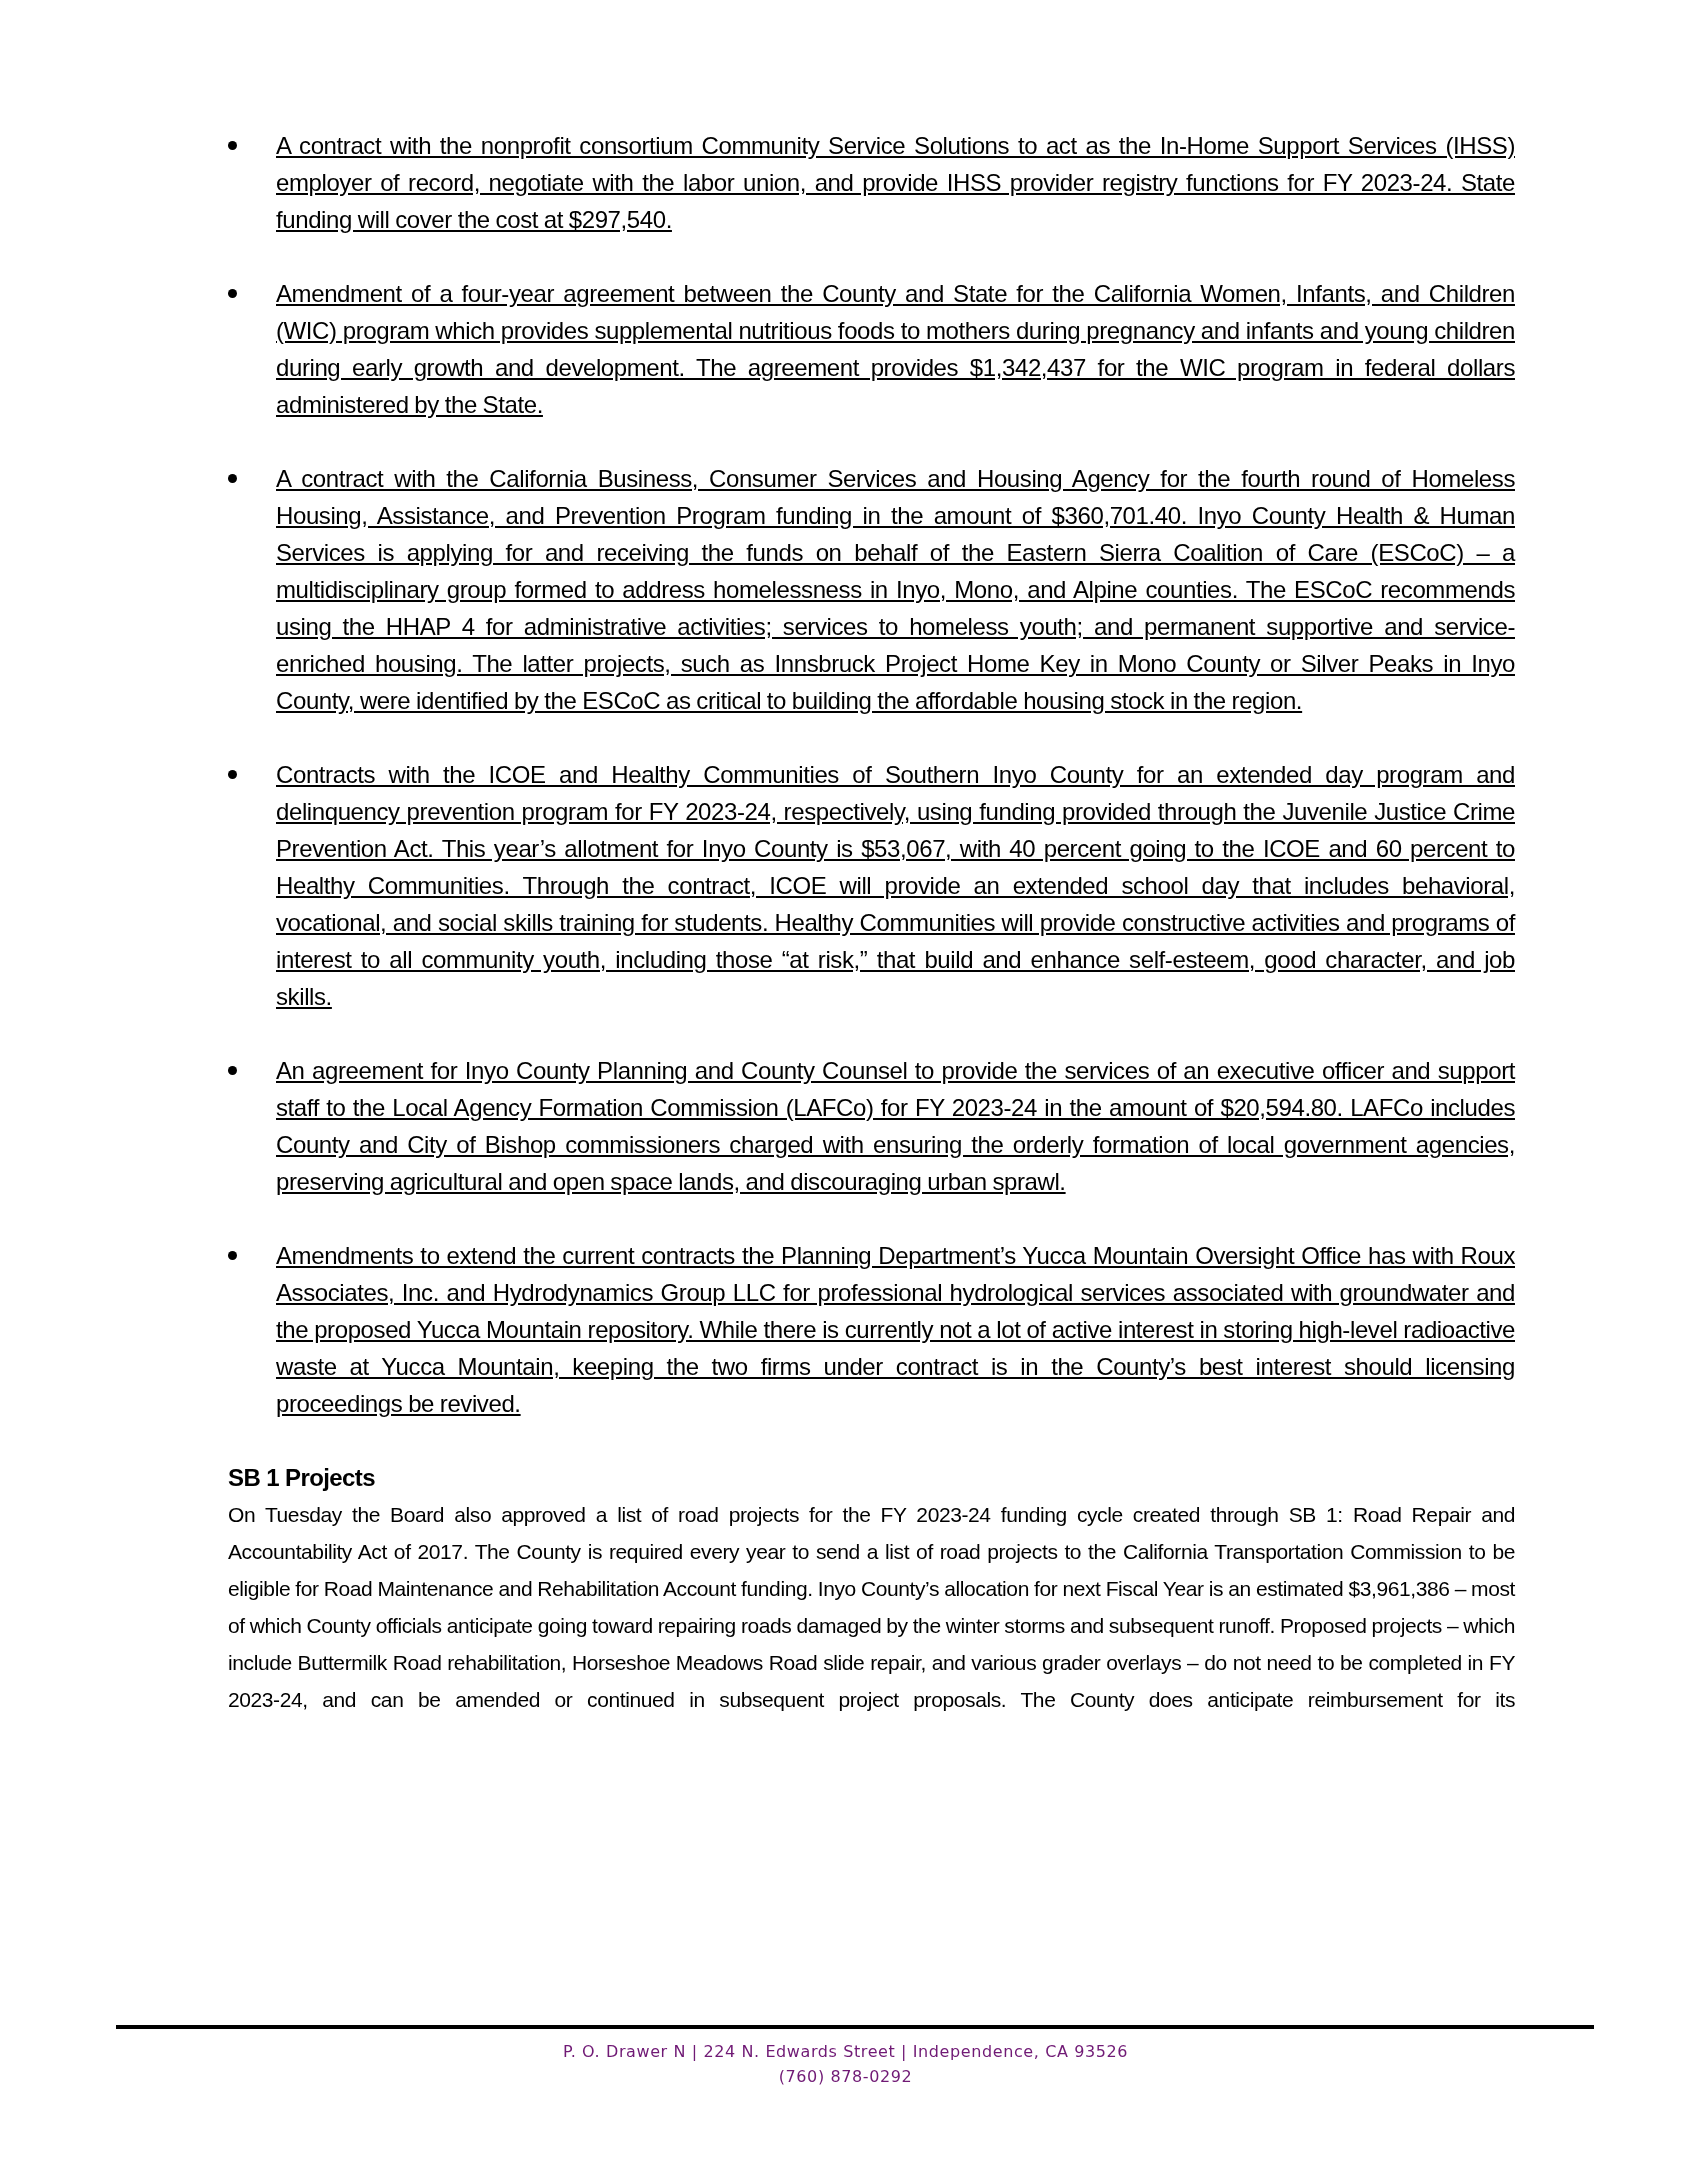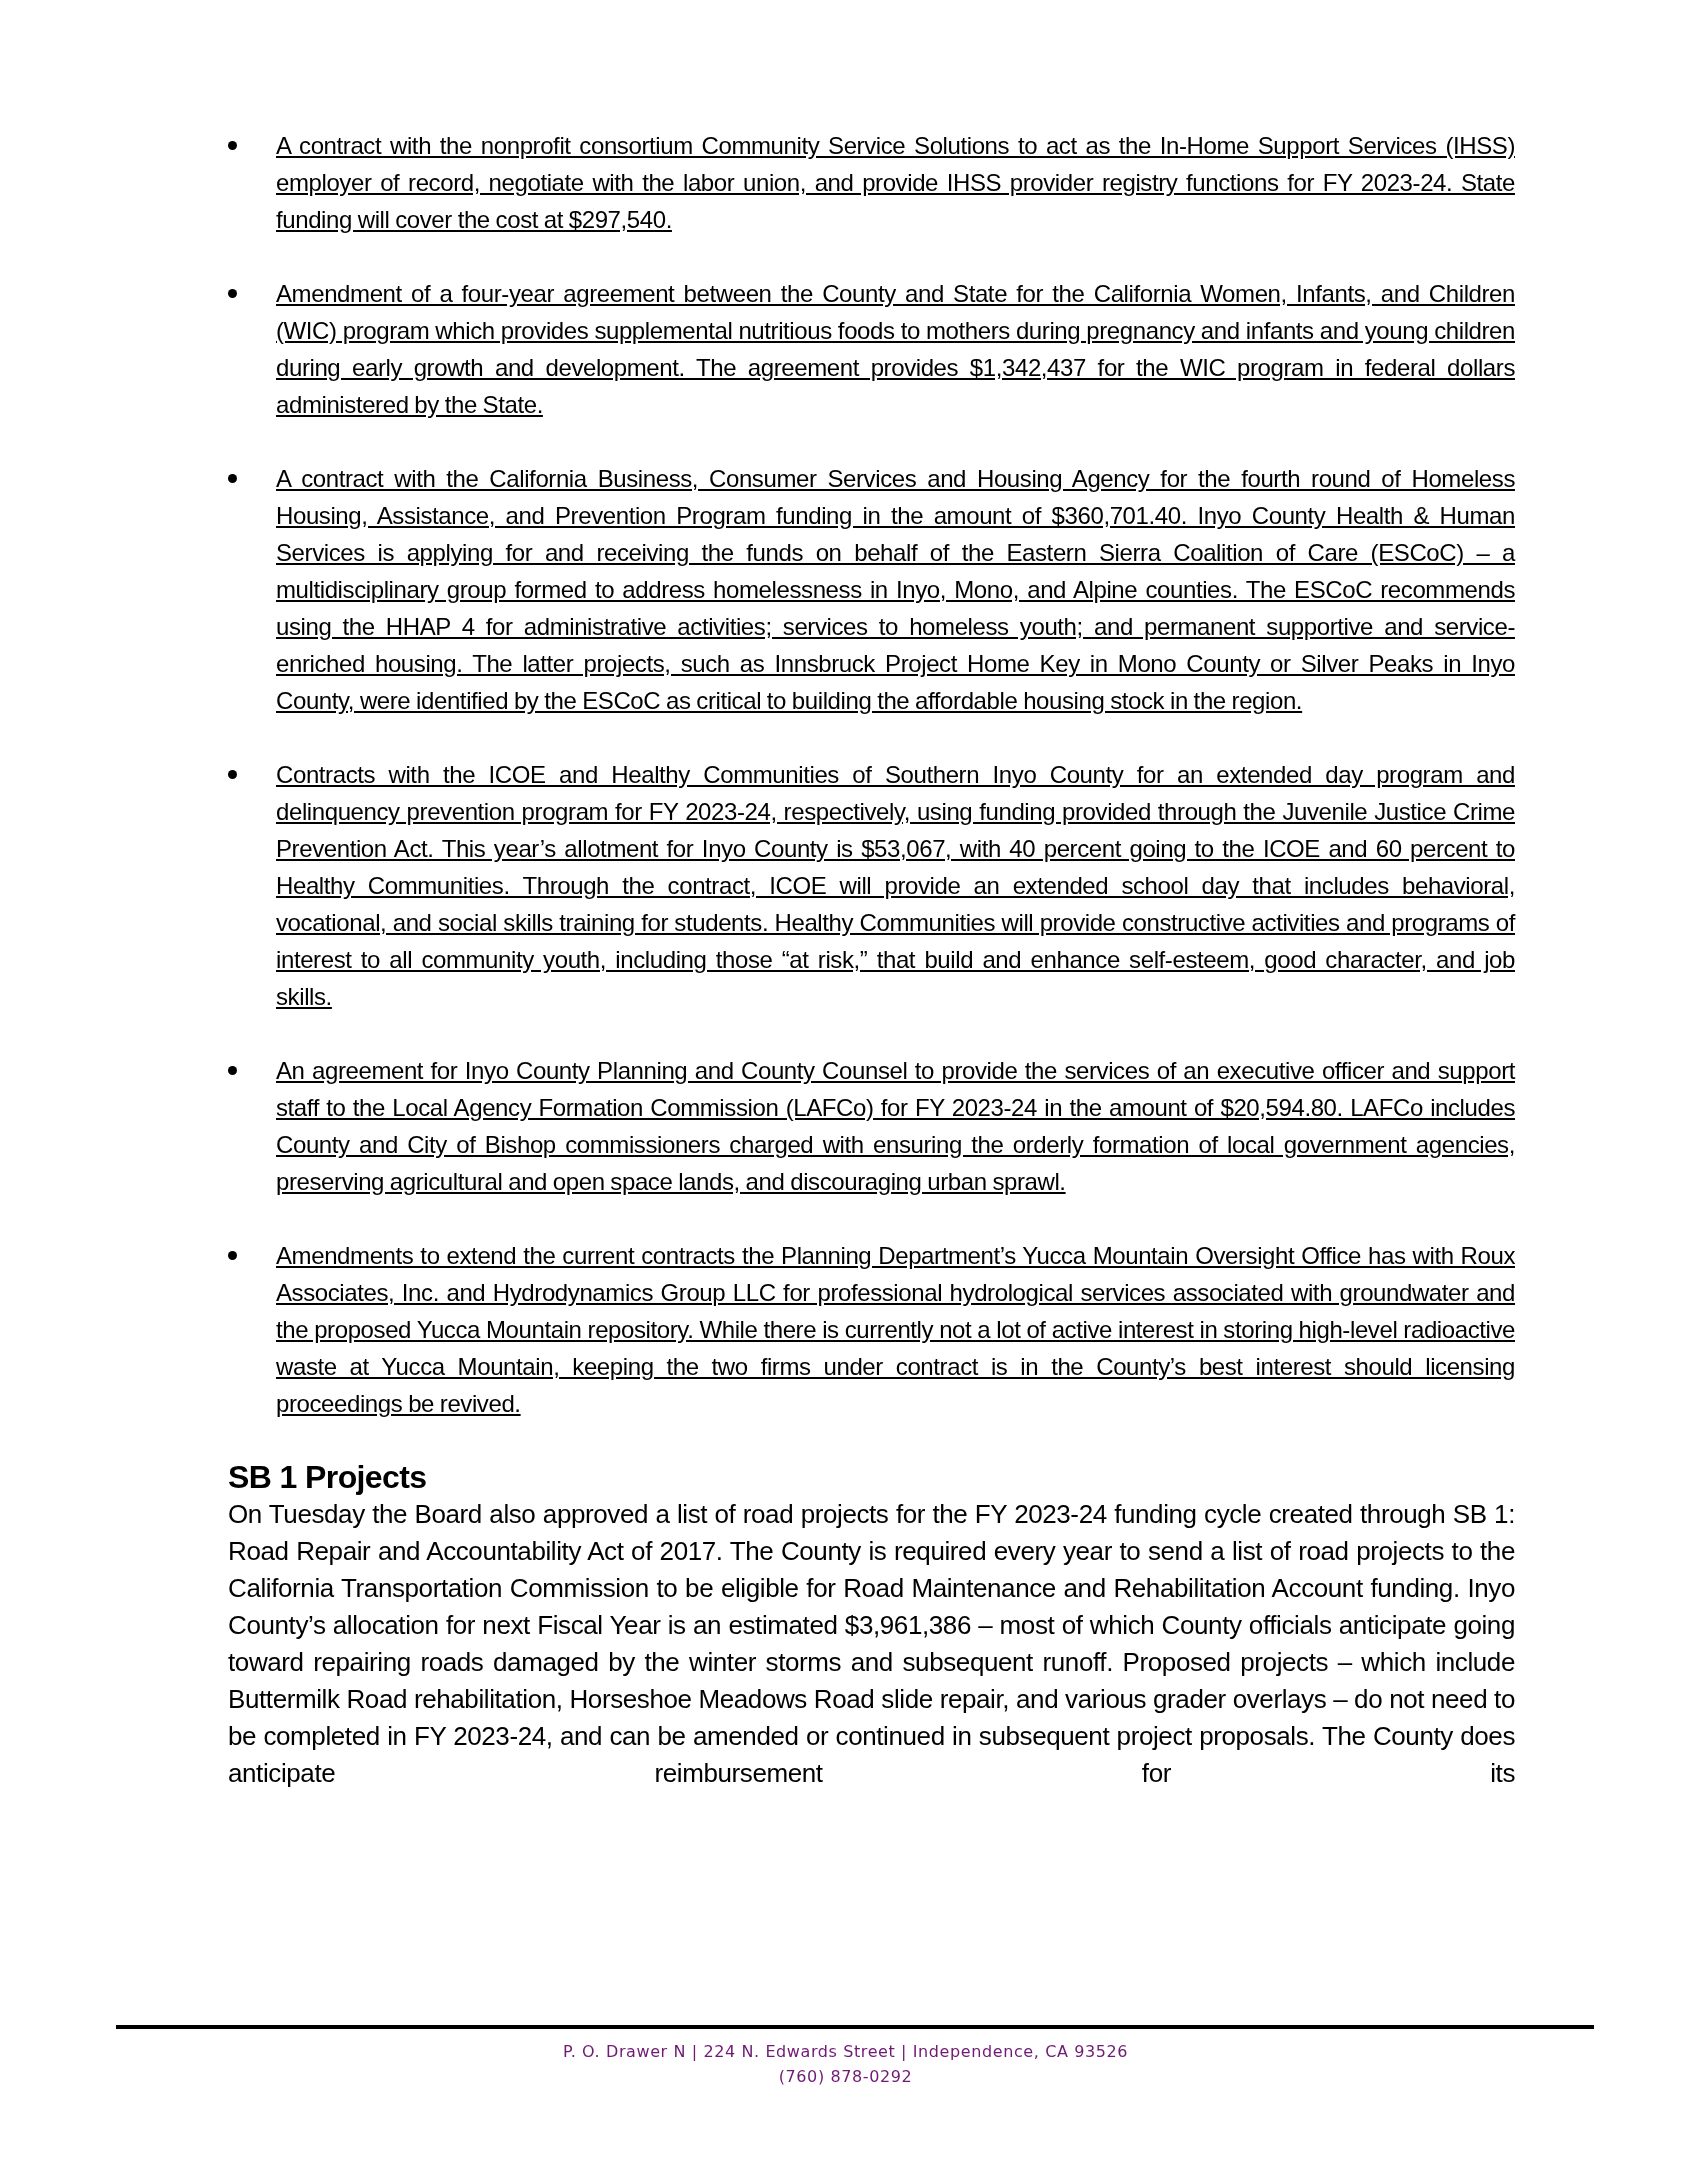--- a/index.html
+++ b/index.html
@@ -60,27 +60,27 @@
     .section-heading {
       margin: -6px 0 0 0;
       font-weight: bold;
       font-size: 24px;
       line-height: 37px;
       letter-spacing: -0.6px;
     }
     .subsection-heading {
       margin: 37px 0 0 0;
       font-weight: bold;
-      font-size: 32px;
+      font-size: 24px;
       line-height: 37px;
       letter-spacing: -0.6px;
     }
     .body-paragraph {
       margin: 0;
-      font-size: 26px;
+      font-size: 21px;
       line-height: 37px;
       text-align: justify;
       text-align-last: justify;
       letter-spacing: -0.4px;
       word-spacing: -0.5px;
     }
     .footer-rule {
       position: absolute;
       left: 116px;
       top: 2025px;

